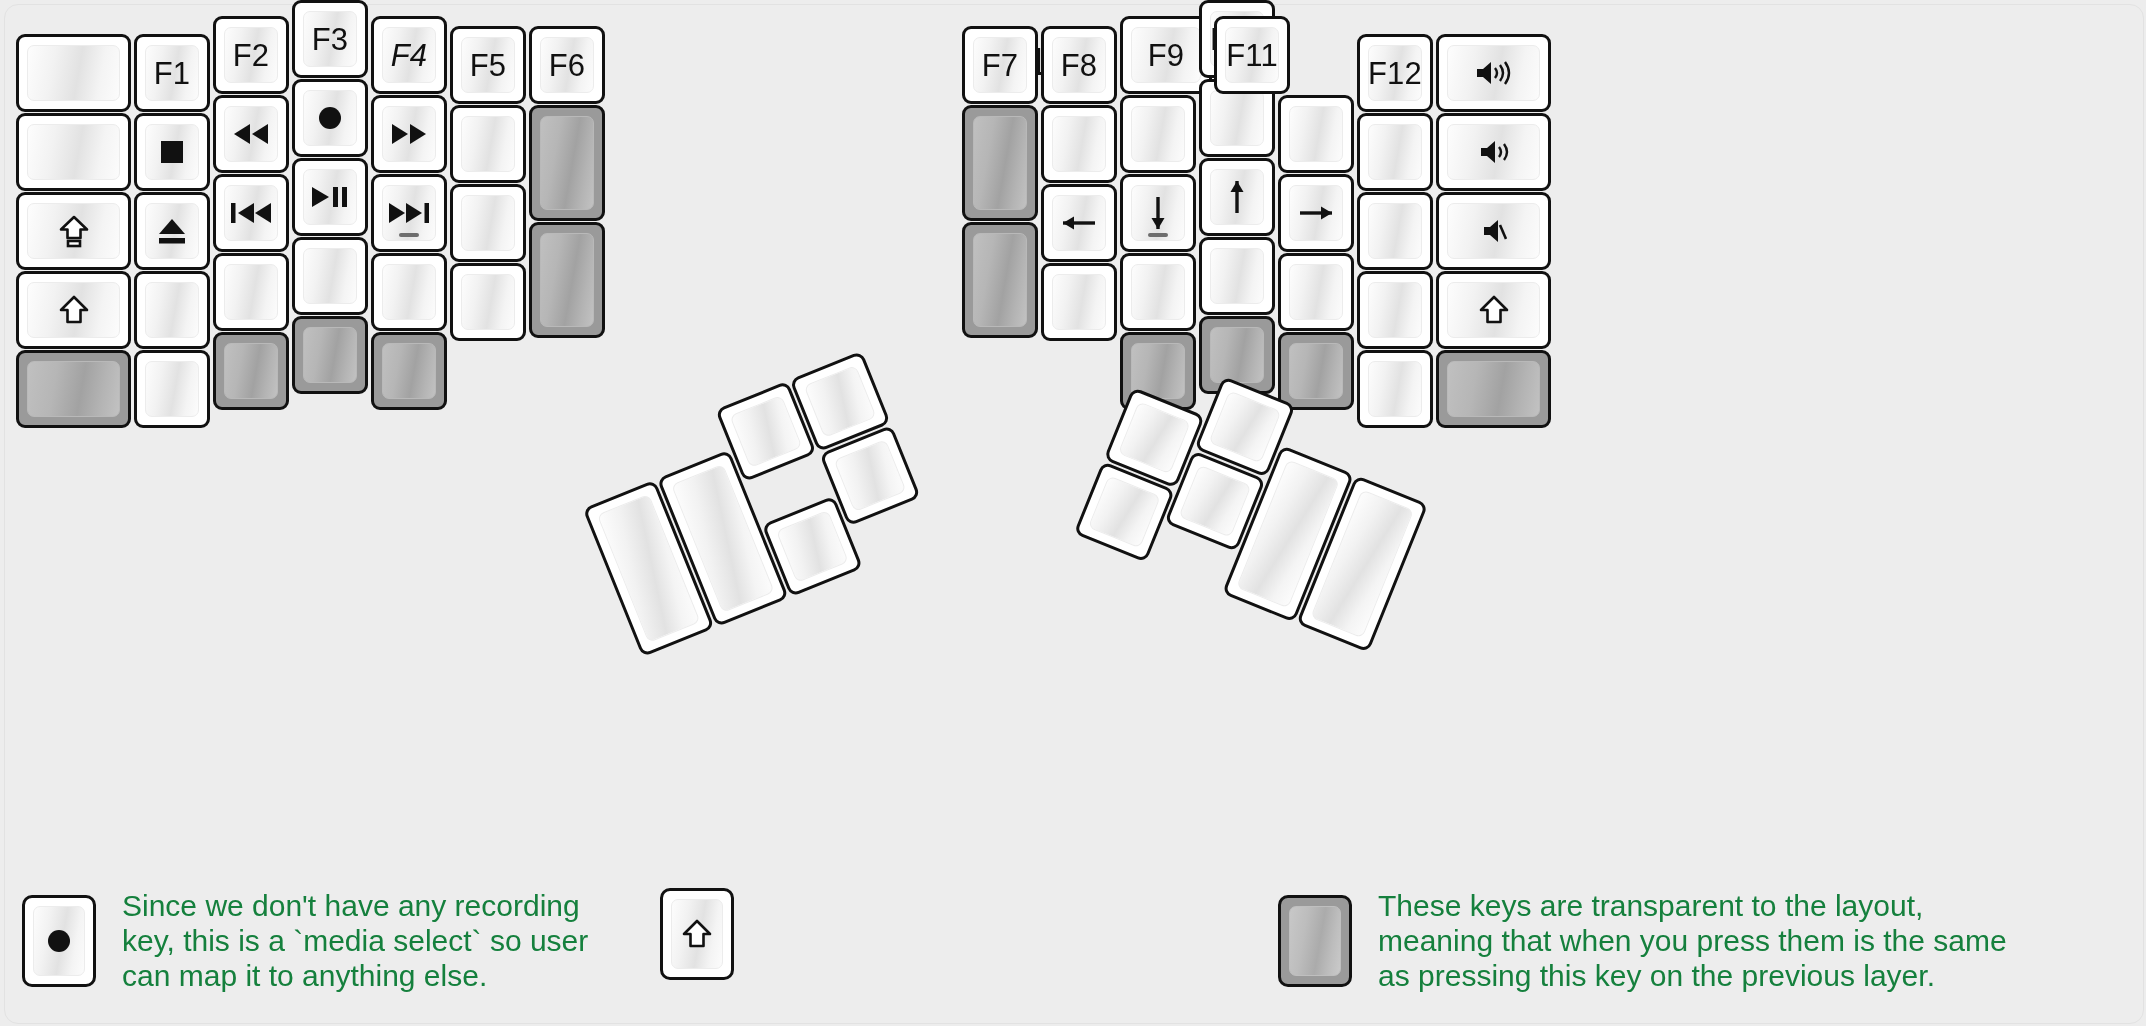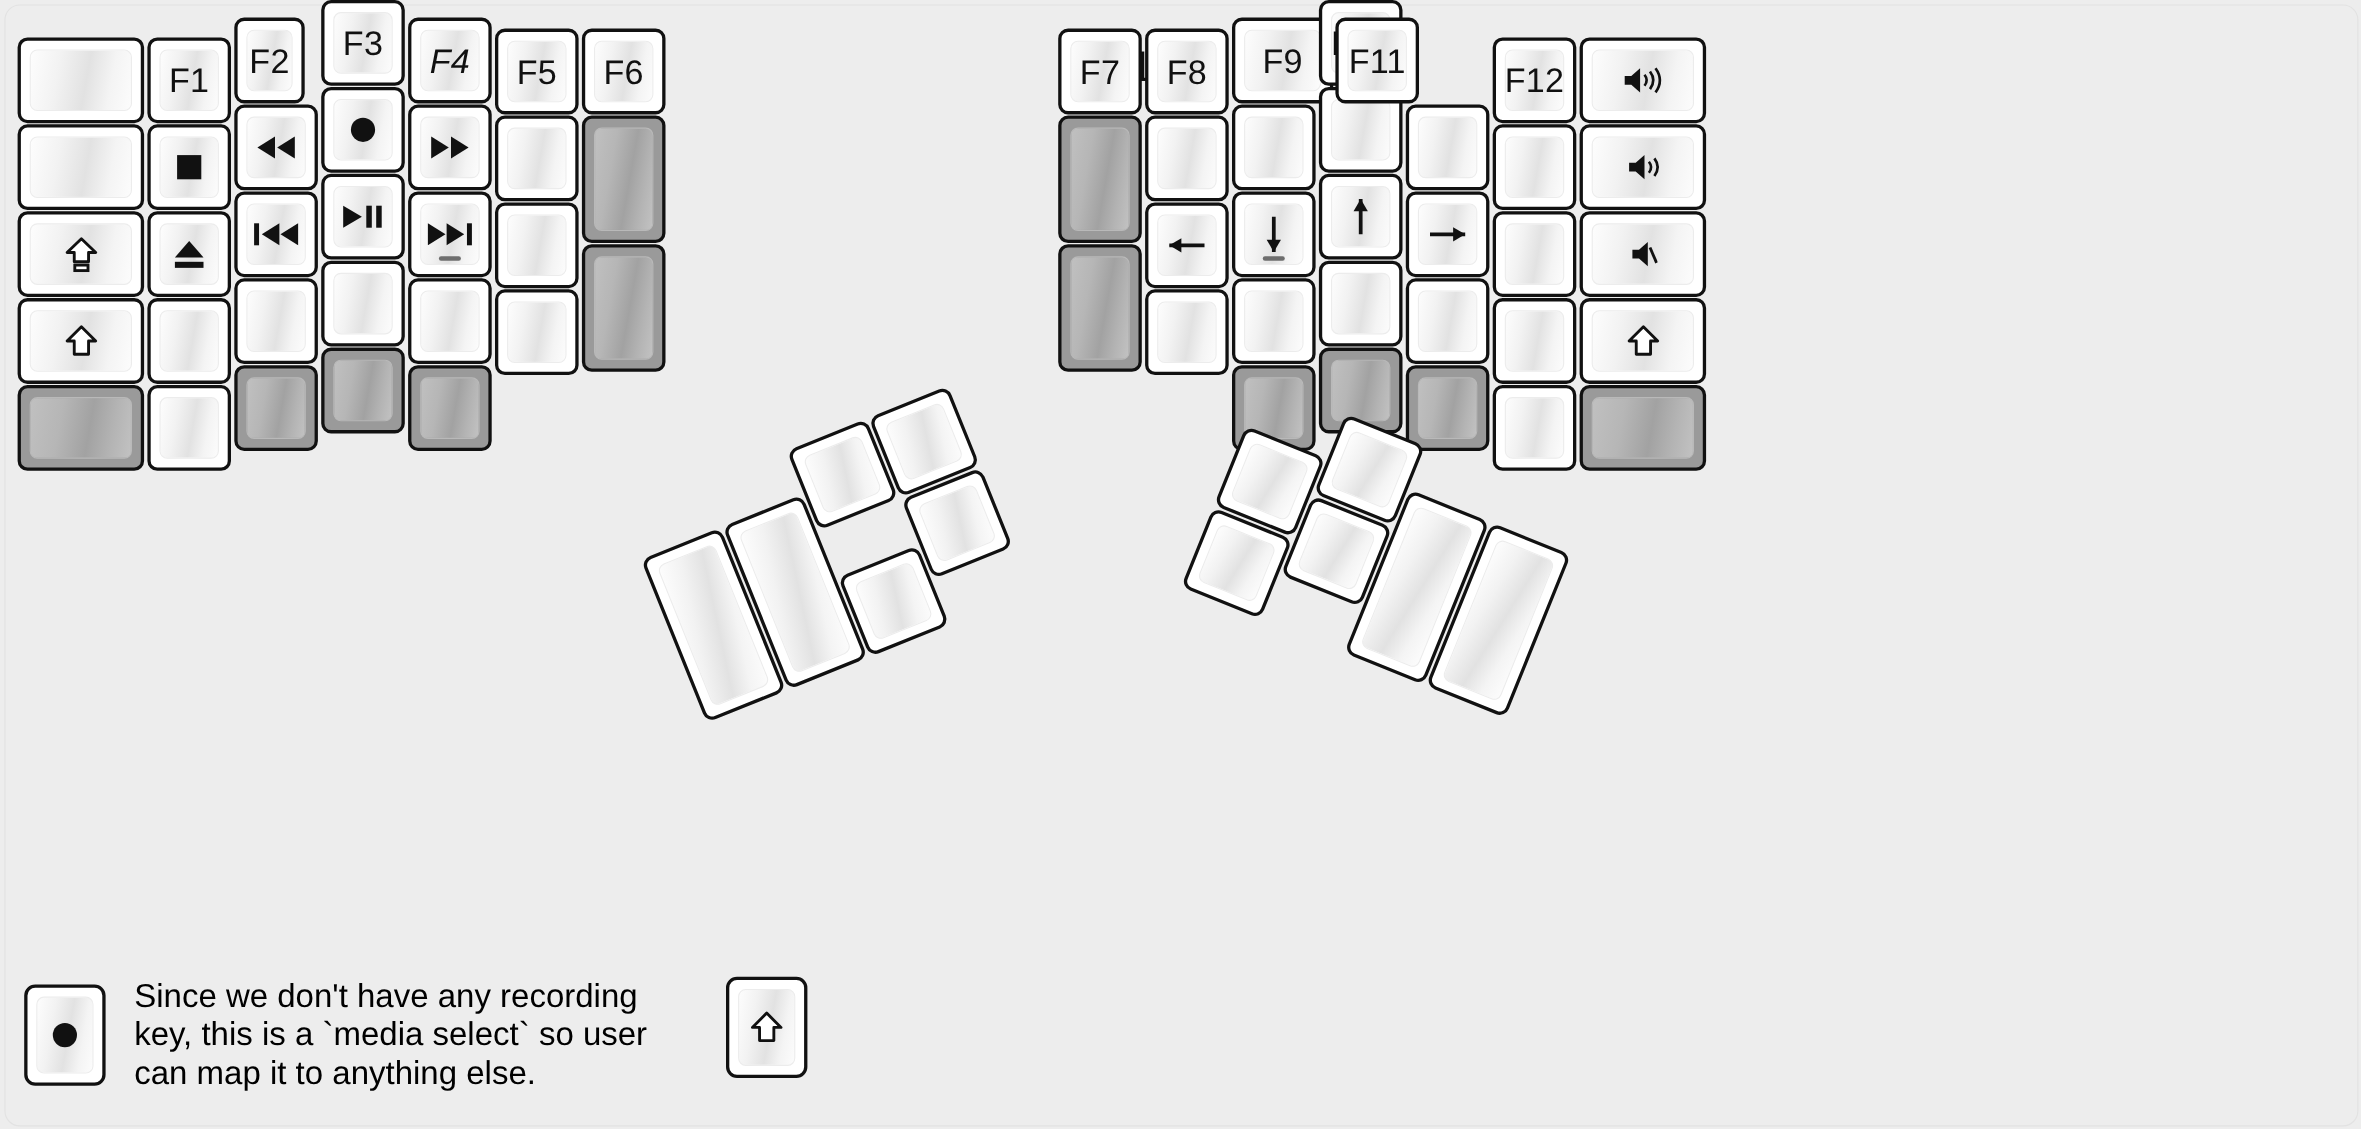--- a/index.html
+++ b/index.html
@@ -85,21 +85,21 @@
   .legend-key.trans{background:#9a9a9a;}
   .legend-key.trans .cap{
     background:linear-gradient(100deg,#c8c8c8 0%,#bdbdbd 30%,#ababab 58%,#bdbdbd 80%,#cacaca 100%);
     border:1px solid #bfbfbf;
   }
   .legend-key .lbl{font-size:32px;color:#111;line-height:1;}
   .legend-text{
     margin-left:26px;
     font-size:30px;
     line-height:1.17;
-    color:#000000;
+    color:#15803d;
     white-space:pre-line;
   }
 
   svg.ico{display:block;}
 </style>
 </head>
 <body>
 
 <div id="root">
   <div class="plate"></div>
@@ -158,21 +158,21 @@
             </svg>
           </span>
         </div>
       </div>
       <div class="key" style="left: 134px; top: 271px; width: 76px; height: 78px;">
         <div class="cap"></div>
       </div>
       <div class="key" style="left: 134px; top: 350px; width: 76px; height: 78px;">
         <div class="cap"></div>
       </div>
-      <div class="key" style="left: 213px; top: 16px; width: 64px; height: 78px;">
+      <div class="key" style="left: 213px; top: 16px; width: 76px; height: 78px;">
         <div class="cap">
           <span class="lbl">F2</span>
         </div>
       </div>
       <div class="key" style="left: 213px; top: 95px; width: 76px; height: 78px;">
         <div class="cap">
           <span class="lbl glyph">
             <svg class="ico" width="40" height="26" viewBox="0 0 40 26">
               <path d="M19 3 L19 23 L3 13 Z" fill="#111"></path>
               <path d="M37 3 L37 23 L21 13 Z" fill="#111"></path>
@@ -516,13 +516,21 @@
       <div class="cap">
           <span class="lbl">
         <svg class="ico" width="30" height="32" viewBox="0 0 30 32">
           <path d="M15 3 L28 16 L21.5 16 L21.5 28 L8.5 28 L8.5 16 L2 16 Z" fill="#fff" stroke="#111" stroke-width="2.6" stroke-linejoin="round"></path>
         </svg>
       </span>
         </div>
     </div>
   </div>
 
+  <div class="legend-item" style="left:1278px;top:888px;">
+    <div class="legend-key trans">
+      <div class="cap"></div>
+    </div>
+    <div class="legend-text">These keys are transparent to the layout,
+meaning that when you press them is the same
+as pressing this key on the previous layer.</div>
+  </div>
 </div>
 
 </body></html>

